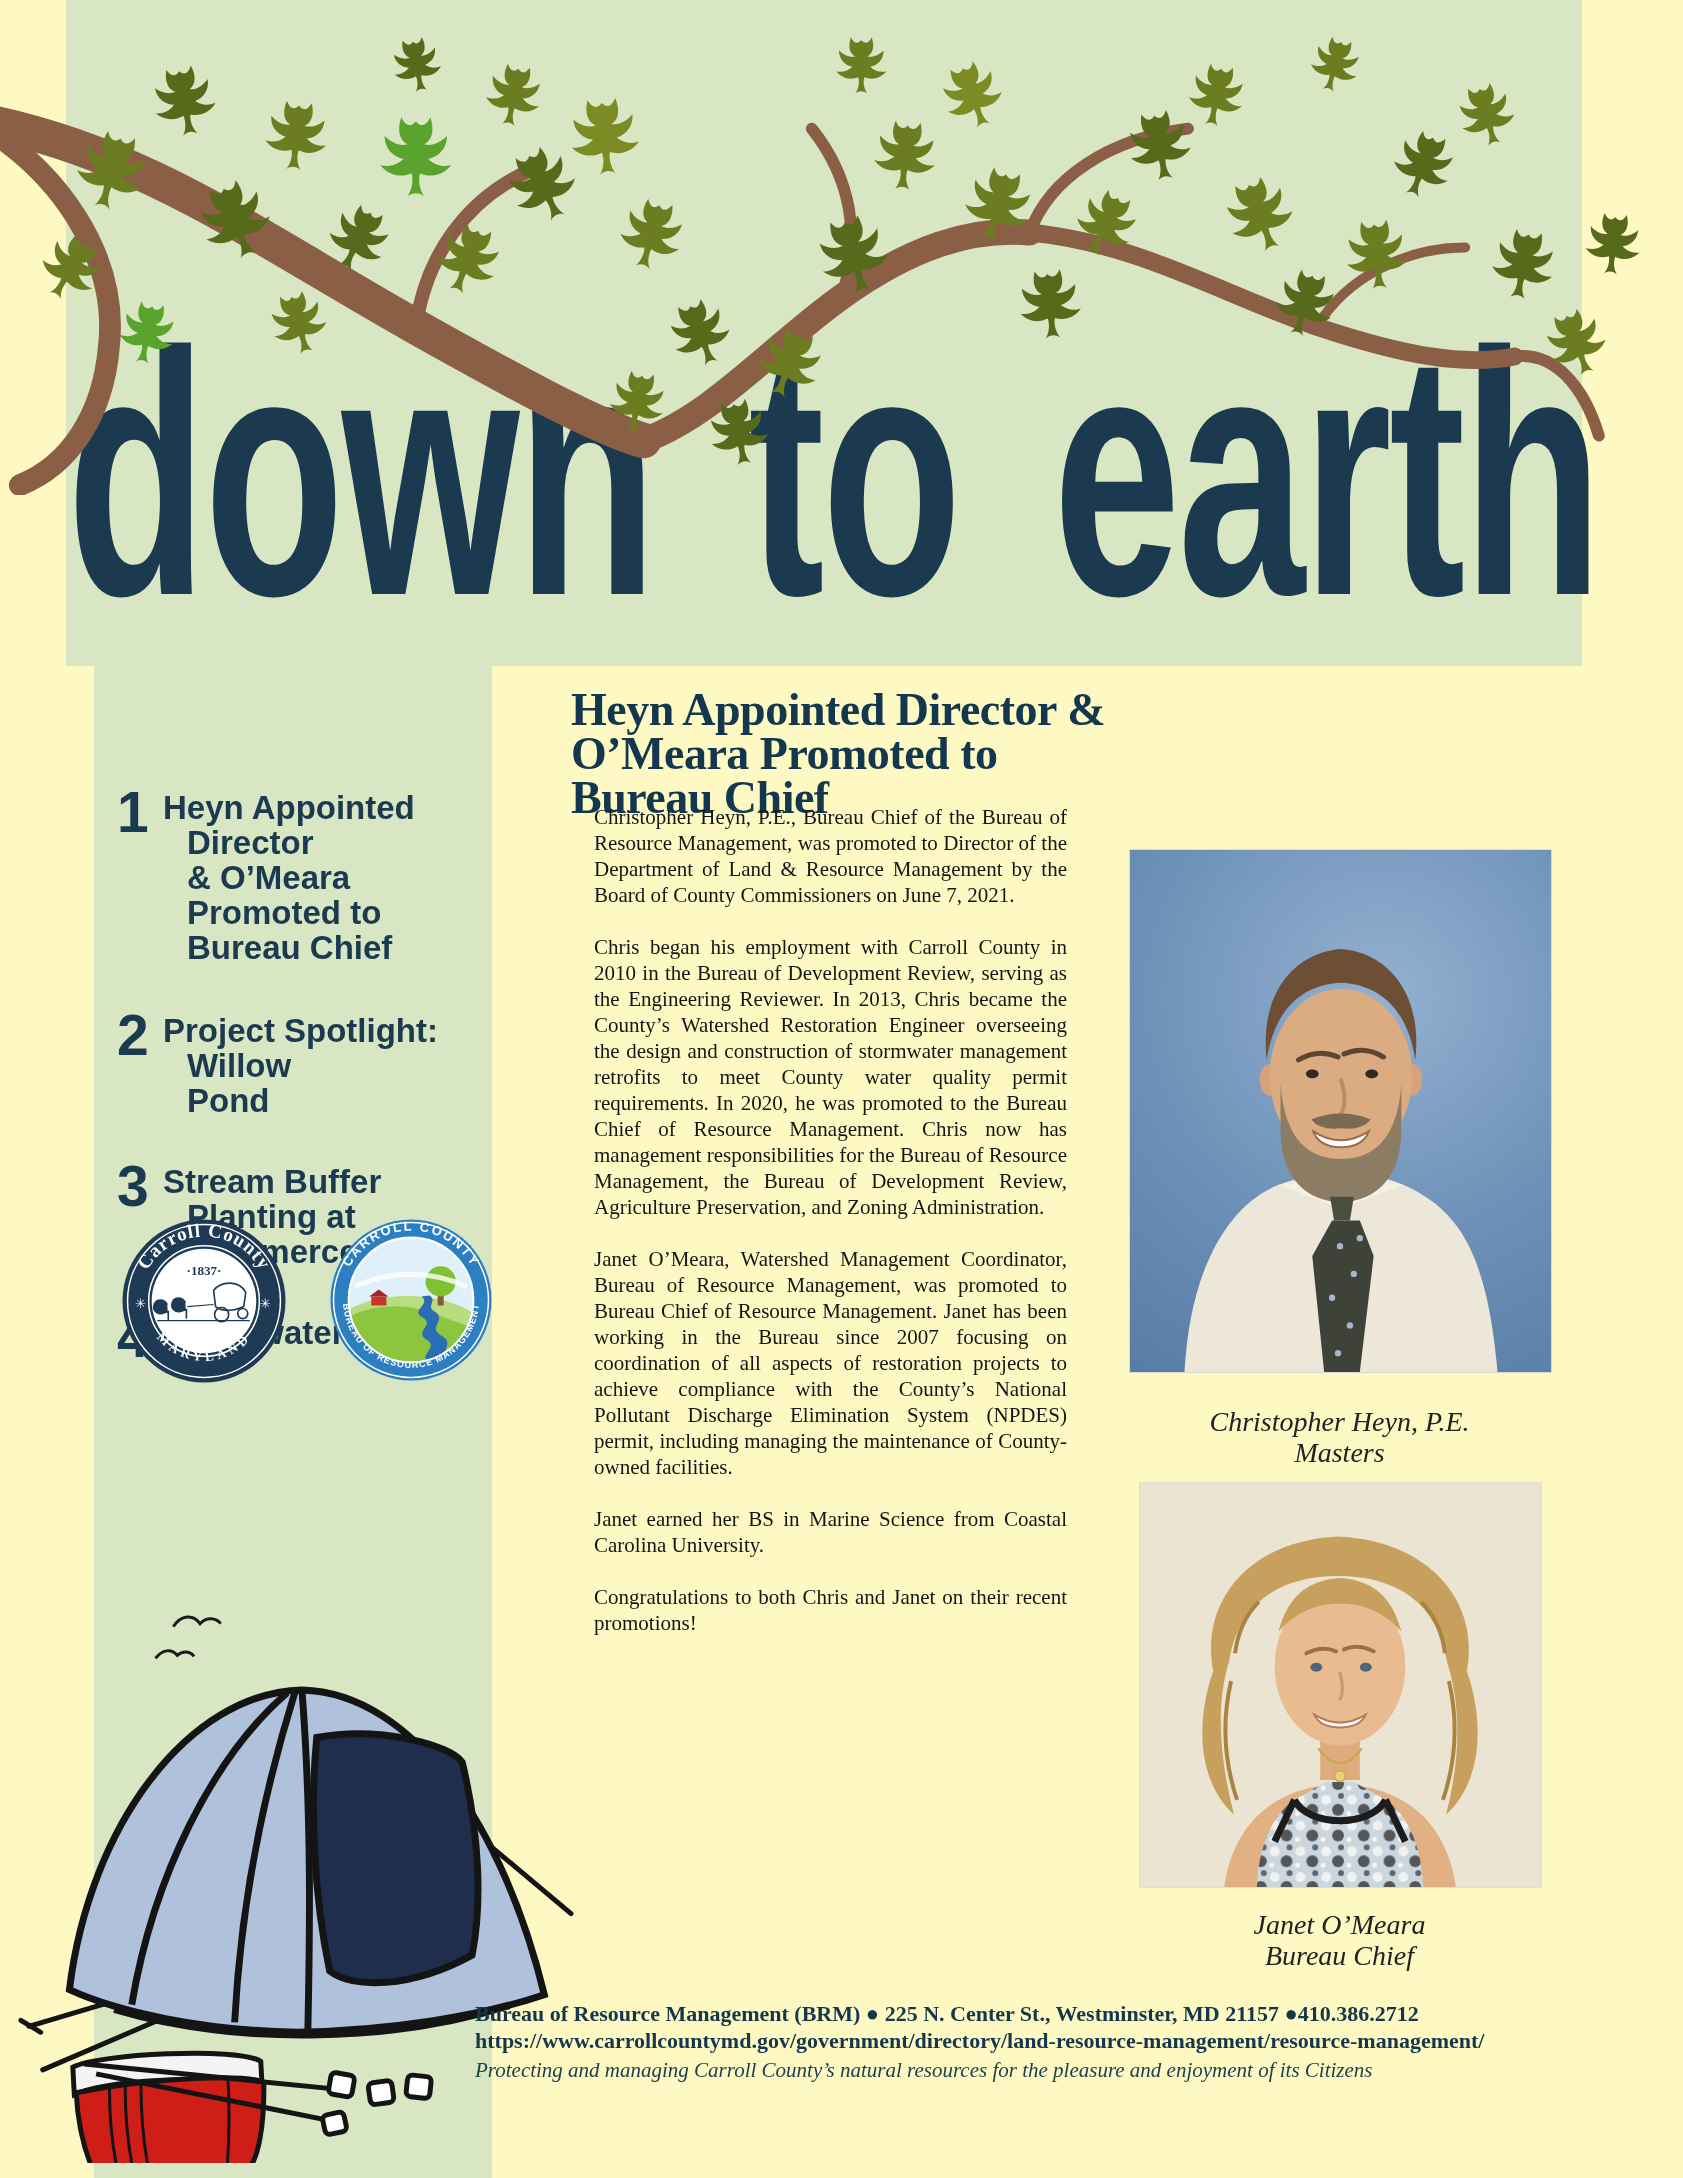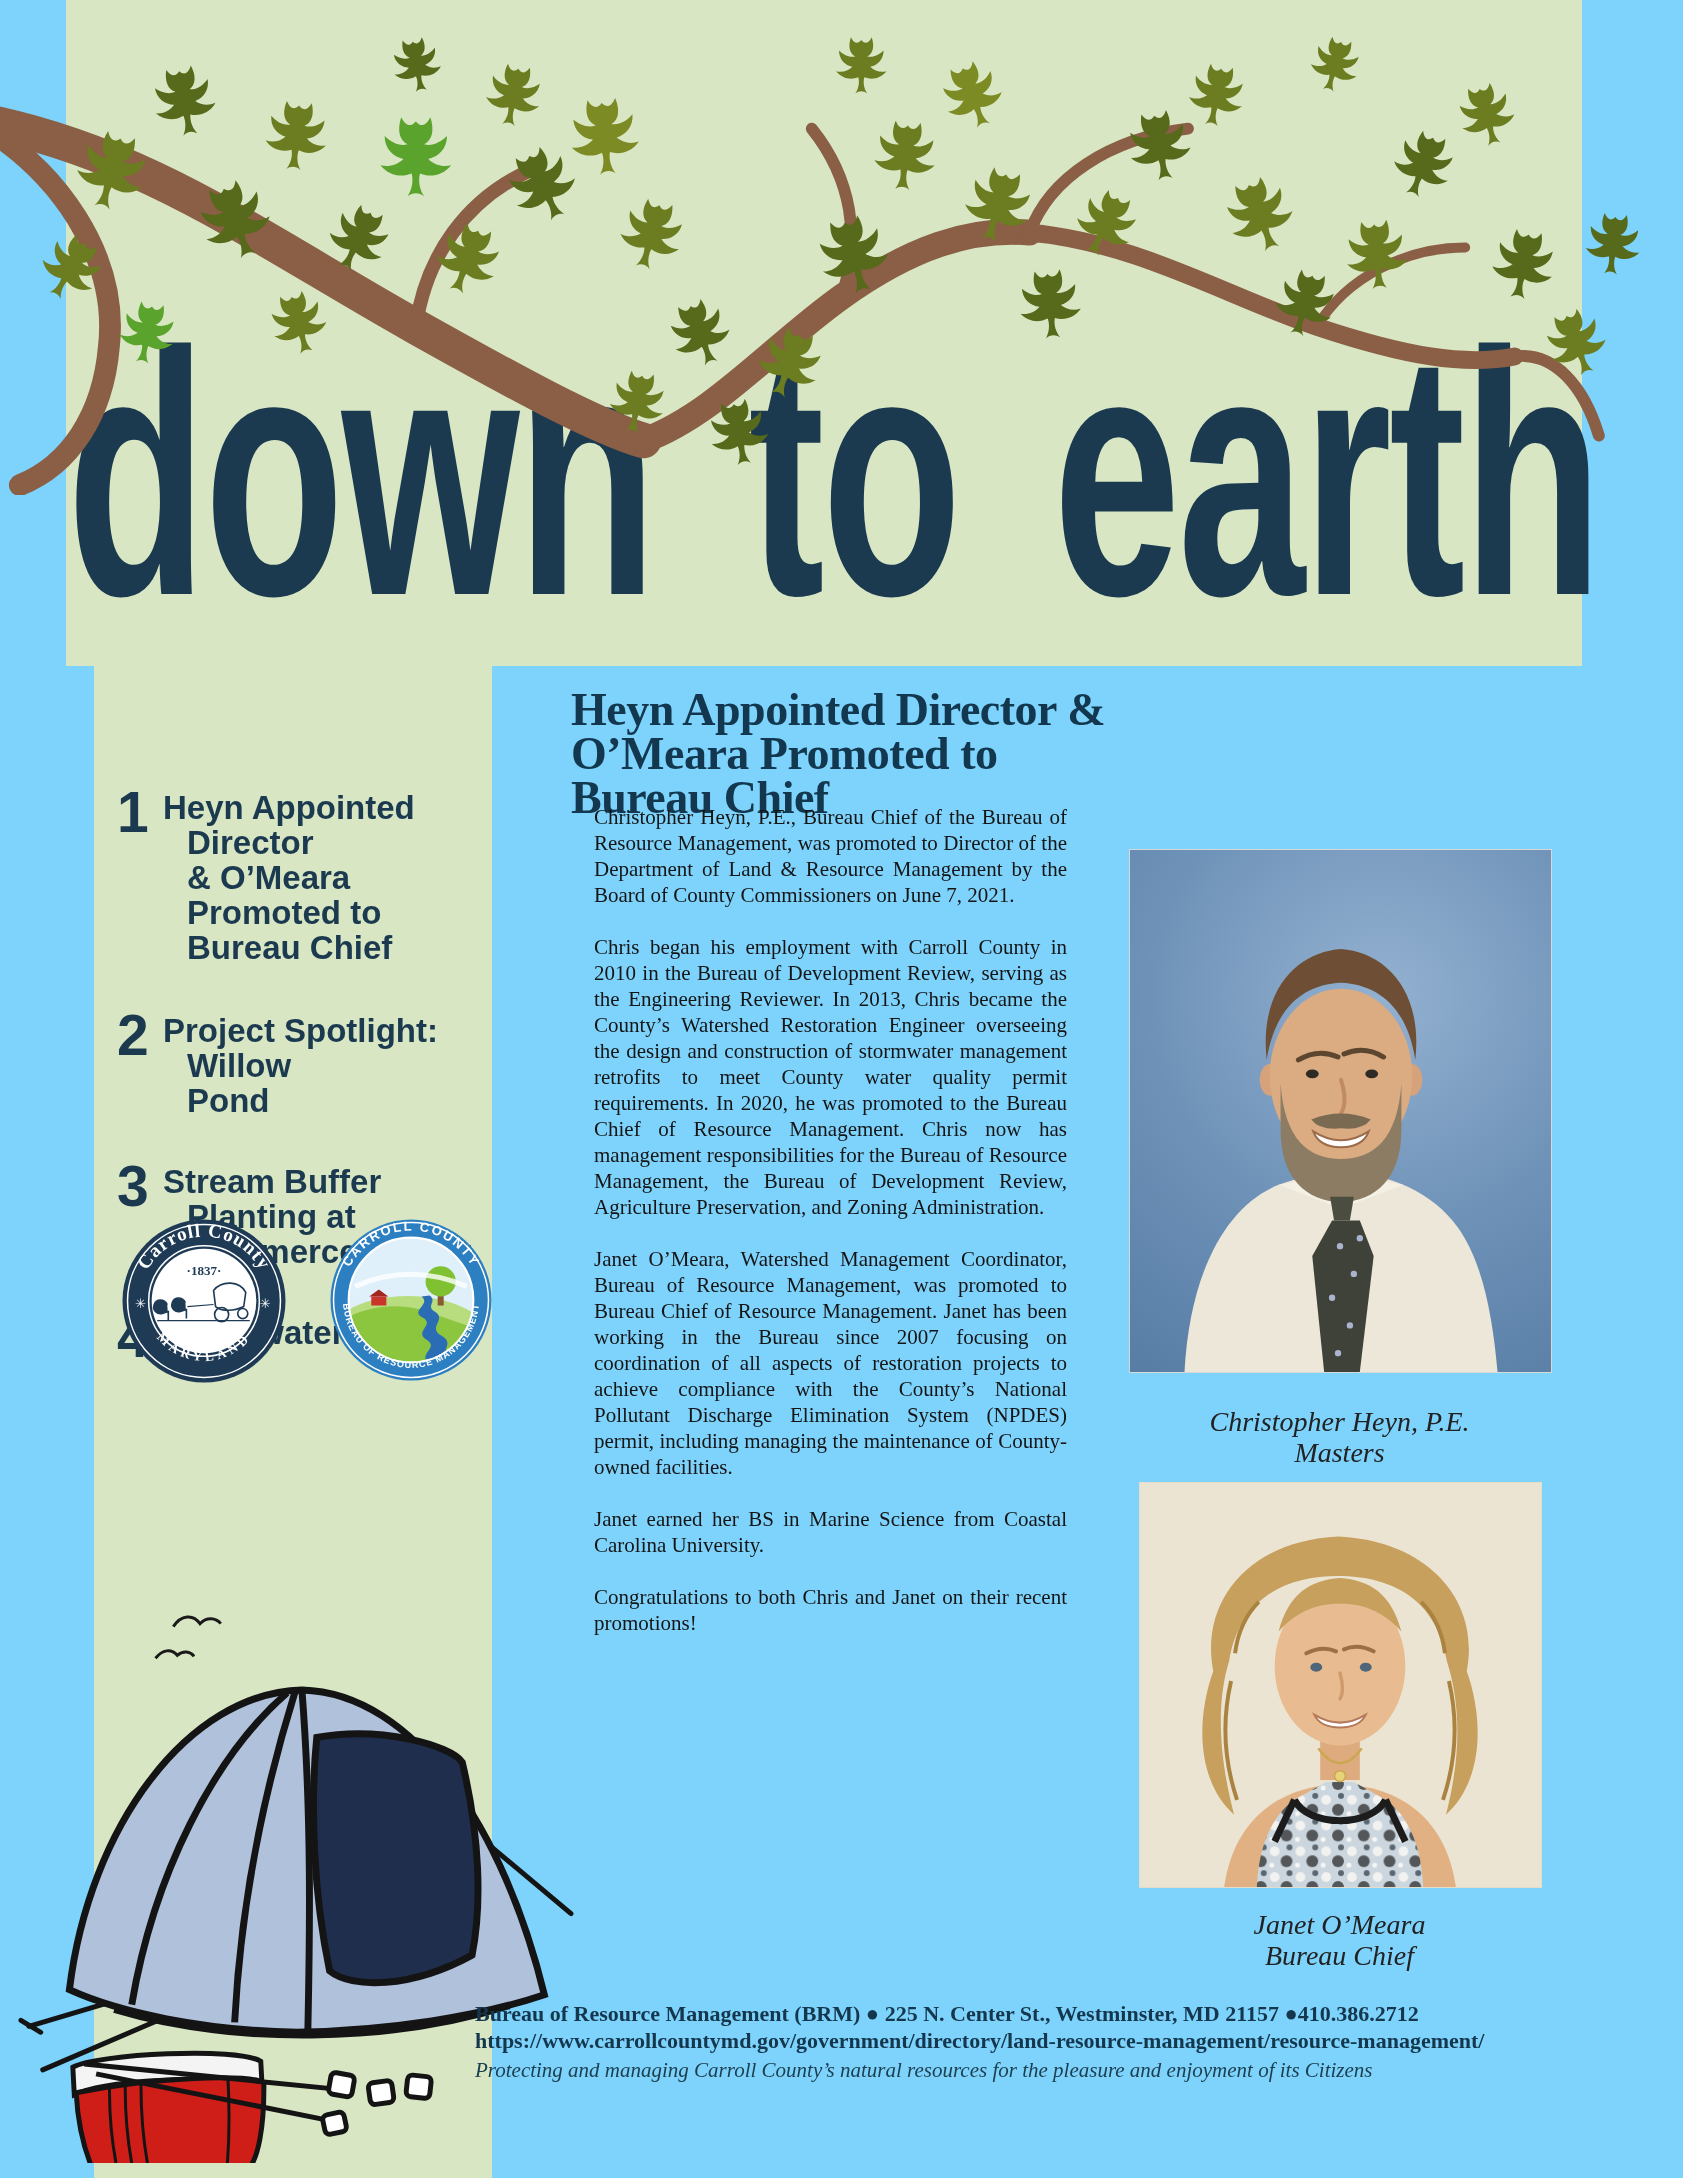--- a/index.html
+++ b/index.html
@@ -1,16 +1,16 @@
 <!DOCTYPE html>
 <html><head>
 <meta charset="utf-8">
 <style>
   html,body{margin:0;padding:0;background:#ffffff;}
-  .page{position:relative;width:1683px;height:2178px;background:#7dd3fc;overflow:hidden;
+  .page{position:relative;width:1683px;height:2178px;background:#fef9c3;overflow:hidden;
         font-family:"Liberation Serif",serif;color:#111;}
   .abs{position:absolute;}
 
   
   .header-green{left:66px;top:0;width:1516px;height:666px;background:#d8e6c3;z-index:0;}
   .sidebar-green{left:94px;top:666px;width:398px;height:1512px;background:#d8e6c3;z-index:0;}
 
   
   .branch-art{left:0;top:0;width:1683px;height:495px;z-index:2;pointer-events:none;}
   .big-title{left:67px;top:315px;z-index:1;font-family:"Liberation Sans",sans-serif;

